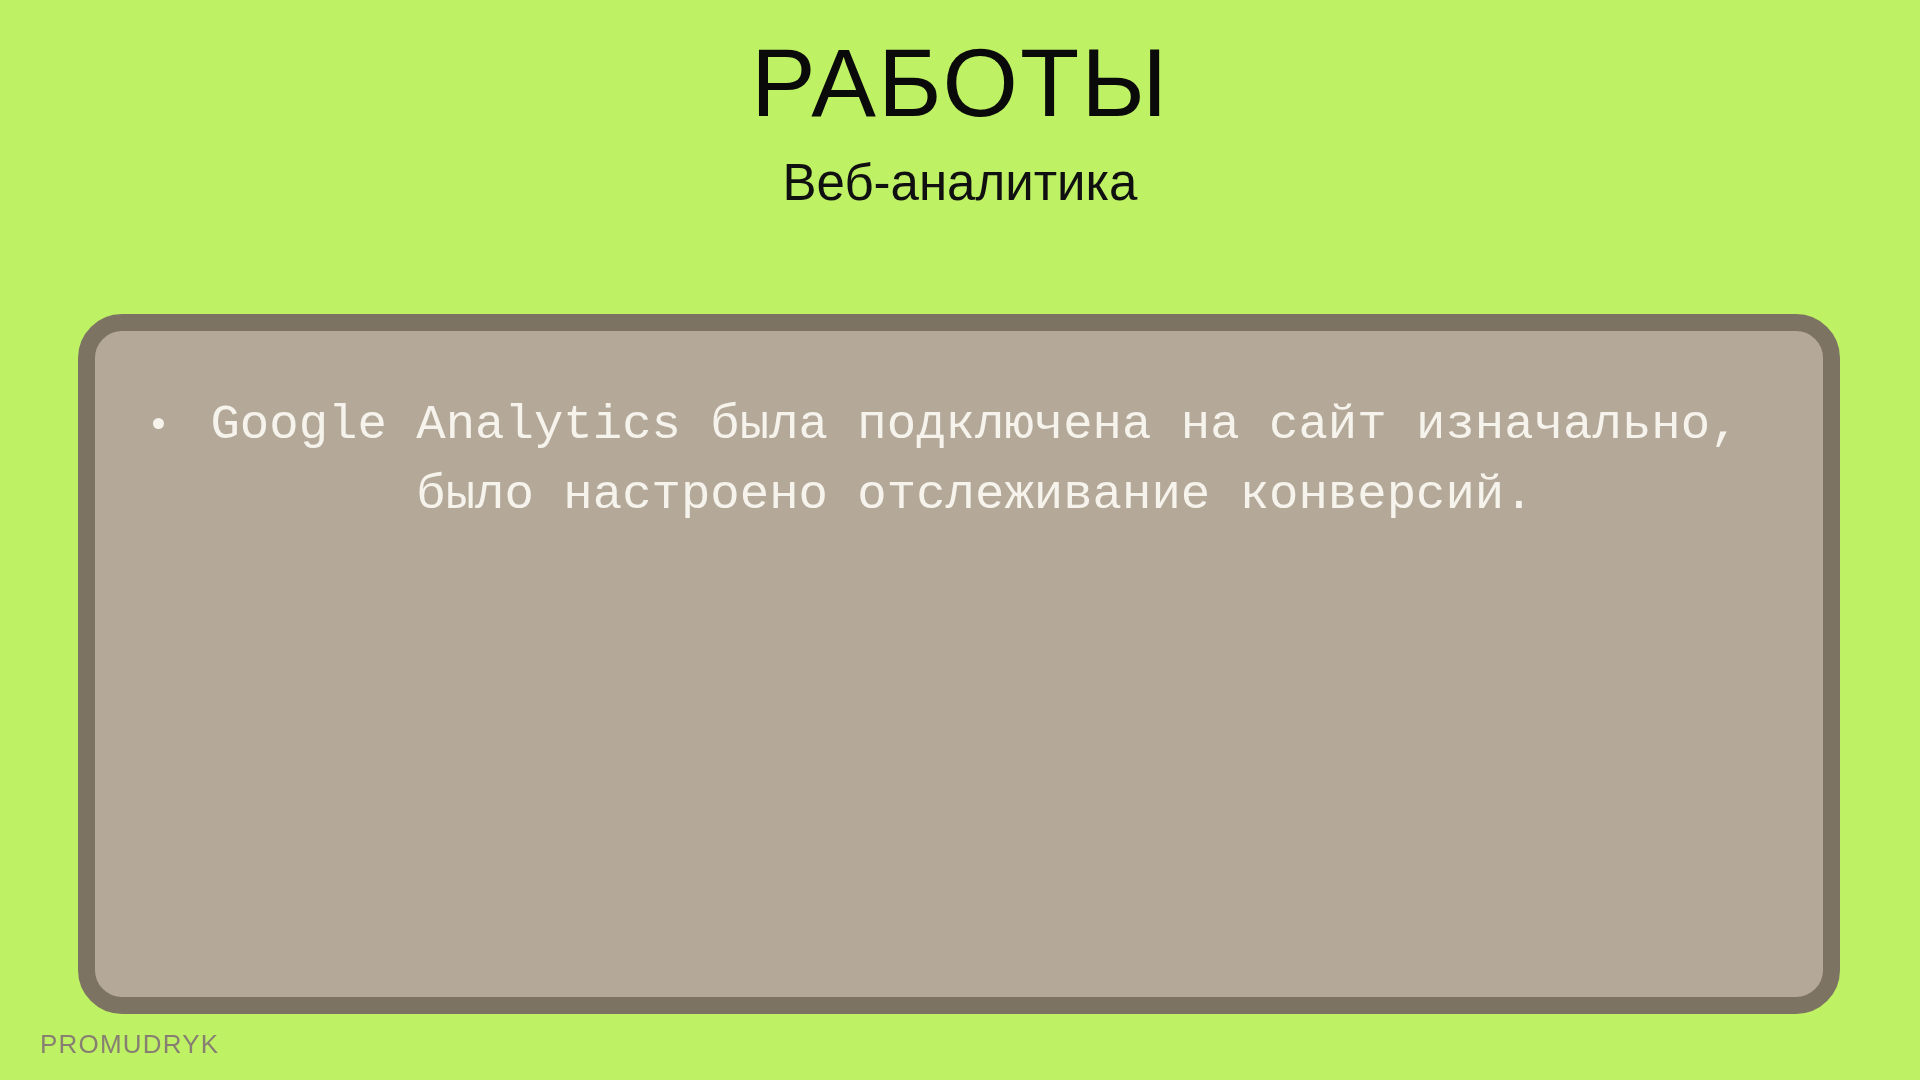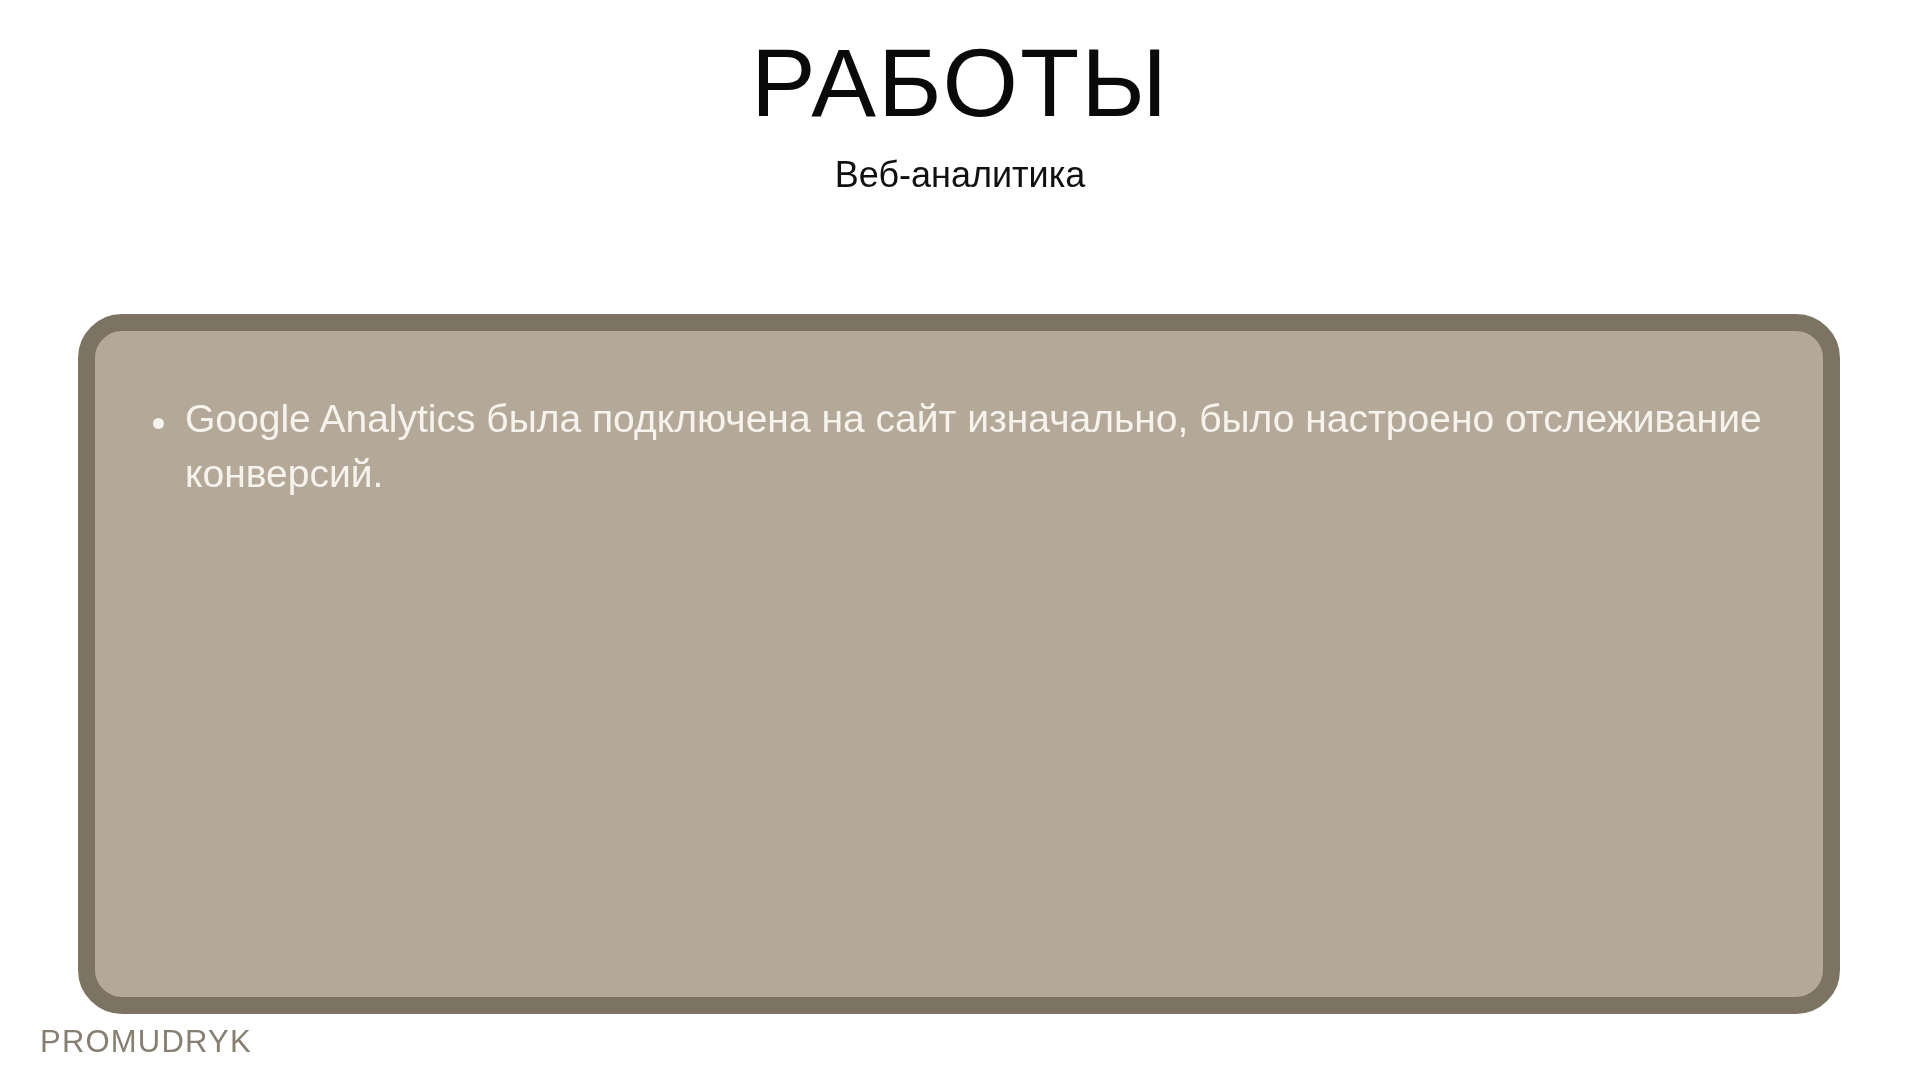--- a/index.html
+++ b/index.html
@@ -11,21 +11,21 @@
     height: 1080px;
     background: #e3dfd8;
     font-family: "Liberation Sans", sans-serif;
     overflow: hidden;
     position: relative;
   }
 
   .slide {
     position: absolute;
     inset: 0;
-    background: #ffffff;
+    background: #bef264;
   }
 
   
   .header {
     position: absolute;
     top: 0;
     left: 0;
     right: 0;
     text-align: center;
   }
@@ -37,21 +37,21 @@
     font-weight: 400;
     letter-spacing: 2px;
     line-height: 1.0;
     color: #0a0a0a;
     font-family: "Liberation Sans", sans-serif;
   }
 
   .slide-subtitle {
     margin: 0;
     padding-top: 26px;
-    font-size: 36px;
+    font-size: 51px;
     font-weight: 400;
     line-height: 1.0;
     color: #101010;
     font-family: "Liberation Sans", sans-serif;
   }
 
   
   .content-card {
     position: absolute;
     left: 78px;
@@ -78,43 +78,44 @@
     list-style: none;
     margin: 0;
     padding: 0;
   }
 
   .bullet-item {
     position: relative;
     padding-left: 42px;
     margin: 0 0 8px 0;
     color: #f6f3ed;
-    font-size: 39px;
+    font-size: 49px;
     line-height: 1.42;
     font-weight: 400;
-    font-family: Liberation Sans, sans-serif;
+    font-family: Liberation Mono, monospace;
+    text-align: center;
   }
 
   .bullet-item::before {
     content: "";
     position: absolute;
     left: 10px;
     top: 27px;
     width: 11px;
     height: 11px;
     border-radius: 50%;
     background: #f6f3ed;
   }
 
   
   .footer-brand {
     position: absolute;
     left: 40px;
     bottom: 20px;
-    font-size: 31px;
+    font-size: 26px;
     letter-spacing: 1.2px;
     color: #877f72;
     font-family: "Liberation Sans", sans-serif;
   }
 </style>
 </head>
 <body>
 
 <div class="slide">
 

